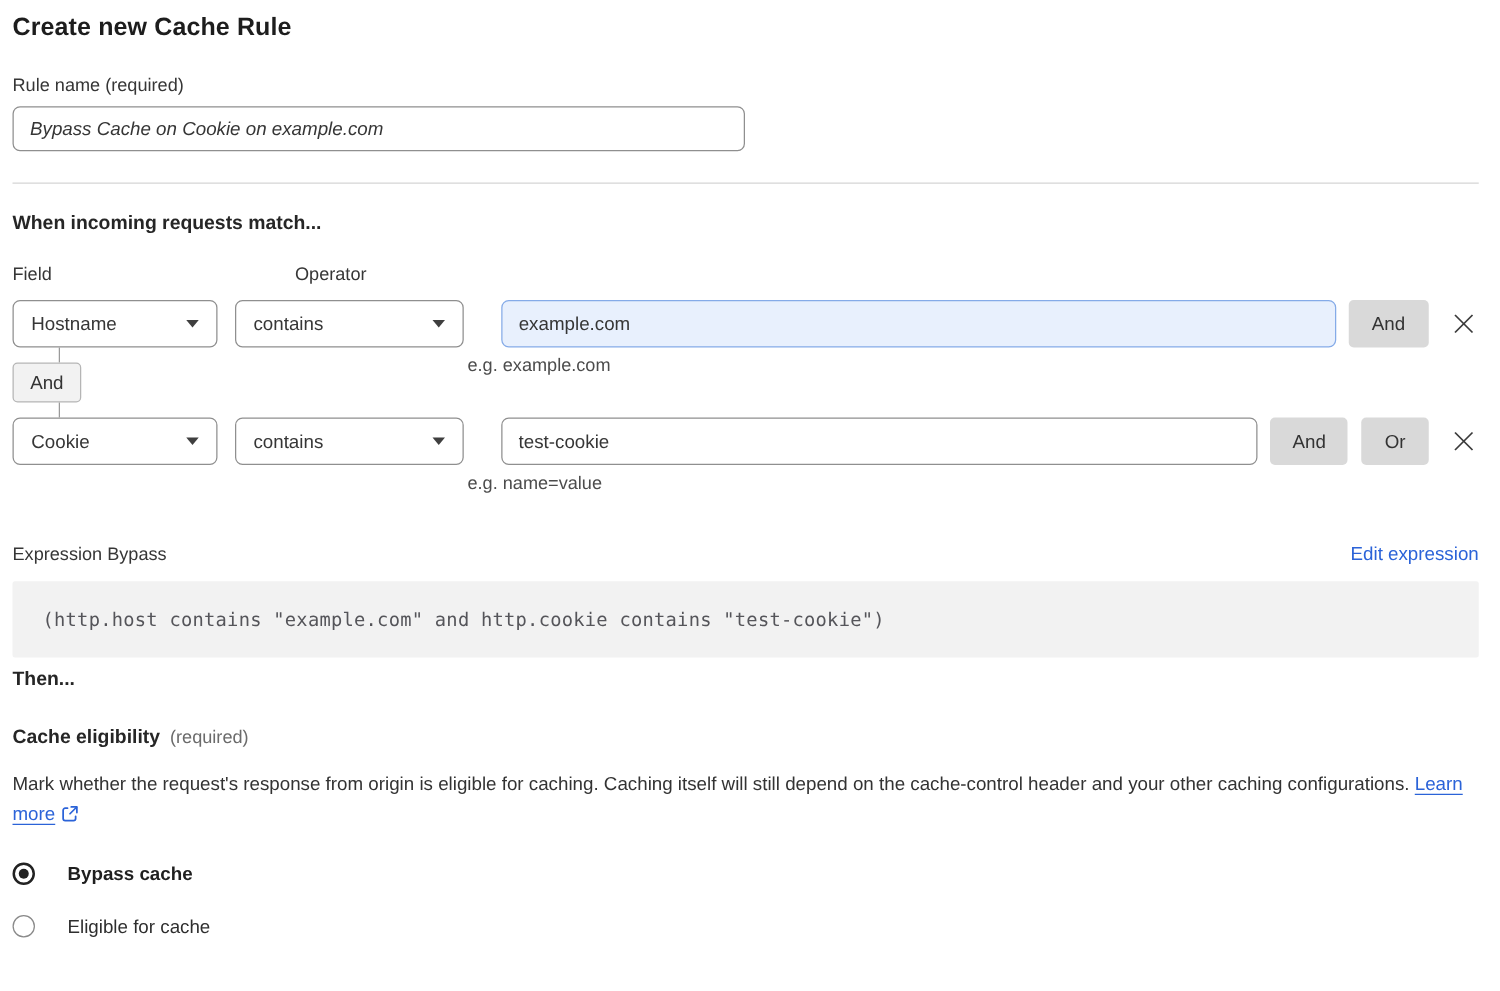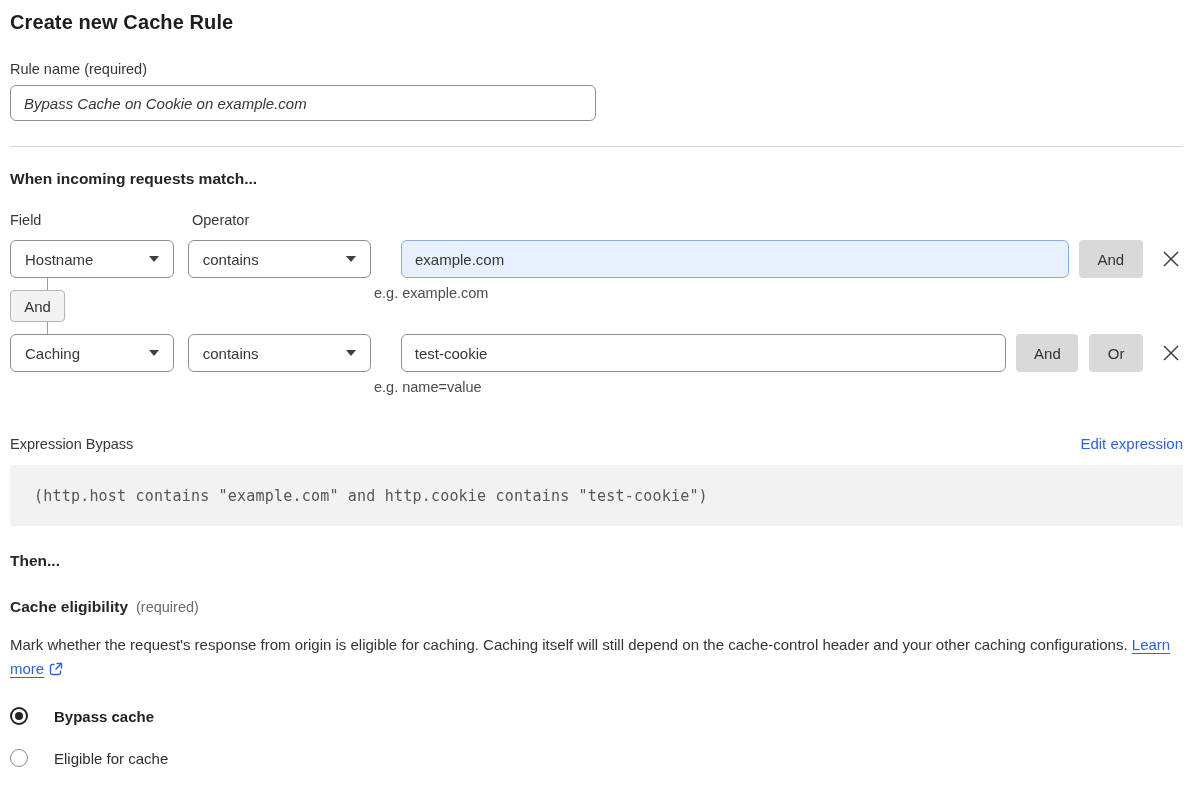--- a/index.html
+++ b/index.html
@@ -17,21 +17,21 @@
     border: 1px solid #8f8f8f; border-radius: 6px; padding: 0 13px;
     font-family: "Liberation Sans", sans-serif; font-size: 15px; color: #363636;
     background: #fff; outline: none; font-style: italic;
   }
   .help-text { margin-top: 7px; font-size: 14.5px; color: #424242; }
 
   .divider { margin-top: 25px; border: none; border-top: 1px solid #d5d5d5; height: 0; }
 
   
   .section-heading { margin-top: 23px; font-size: 15.5px; font-weight: 700; color: #262626; }
-  .columns-row { display: flex; margin-top: 24px; font-size: 14.5px; color: #363636; }
+  .columns-row { display: flex; margin-top: 24px; font-size: 14.5px; color: #363636; gap: 44px; }
   .col-field-label   { width: 182px; }
   .col-operator-label{ width: 182px; }
   .col-value-label   { flex: 1; }
 
   .cond-row { display: flex; align-items: center; margin-top: 12px; }
   .select-box {
     height: 38px; border: 1px solid #8f8f8f; border-radius: 6px; background: #fff;
     display: flex; align-items: center; justify-content: space-between;
     padding: 0 14px; font-size: 15px; color: #363636; cursor: pointer;
   }
@@ -73,21 +73,21 @@
   .expr-label { font-size: 14.5px; color: #363636; }
   .edit-link { font-size: 15px; color: #2b63d8; text-underline-offset: 3px; cursor: pointer; }
   .expr-code {
     margin-top: 13px; background: #f2f2f2; border-radius: 2px; height: 61px;
     display: flex; align-items: center; padding: 0 24px;
     font-family: "DejaVu Sans Mono", monospace; font-size: 15px; color: #55555a; letter-spacing: .2px;
     white-space: pre;
   }
 
   
-  .then-heading { margin-top: 26px; font-size: 15.5px; font-weight: 700; color: #262626; }
+  .then-heading { margin-top: 9px; font-size: 15.5px; font-weight: 700; color: #262626; }
   .elig-heading-row { margin-top: 28px; display: flex; align-items: baseline; gap: 8px; }
   .elig-heading { font-size: 15.5px; font-weight: 700; color: #262626; }
   .required-note { font-size: 14.5px; color: #6b6b6b; }
   .elig-desc { margin-top: 17px; font-size: 15px; line-height: 24px; color: #333333; max-width: 1173px; }
   .learn-link { color: #2b63d8; text-decoration: underline; text-underline-offset: 3px; cursor: pointer; }
   .ext-icon { display: inline-block; vertical-align: -2px; margin-left: 5px; }
 
   
   .radio-option { display: flex; align-items: center; margin-top: 24px; cursor: pointer; width: max-content; }
   .radio-circle { width: 18px; height: 18px; border-radius: 50%; border: 1.5px solid #8a8a8a; background: #fff; position: relative; flex: 0 0 18px; }
@@ -140,21 +140,21 @@
 
   <div class="connector-zone">
     <div class="hint-row1">e.g. example.com</div>
     <div class="connector-line-top"></div>
     <button class="connector-btn">And</button>
     <div class="connector-line-bottom"></div>
   </div>
 
   <div class="cond-row" style="margin-top:0">
     <div class="select-box select-field">
-      <span>Caching</span>
+      <span>Cookie</span>
       <span class="caret"></span>
     </div>
     <div class="select-box select-operator">
       <span>contains</span>
       <span class="caret"></span>
     </div>
     <input class="value-input value-row2" type="text" value="test-cookie" style="">
     <button class="logic-btn and-btn-2">And</button>
     <button class="logic-btn or-btn">Or</button>
     <button class="remove-btn">

